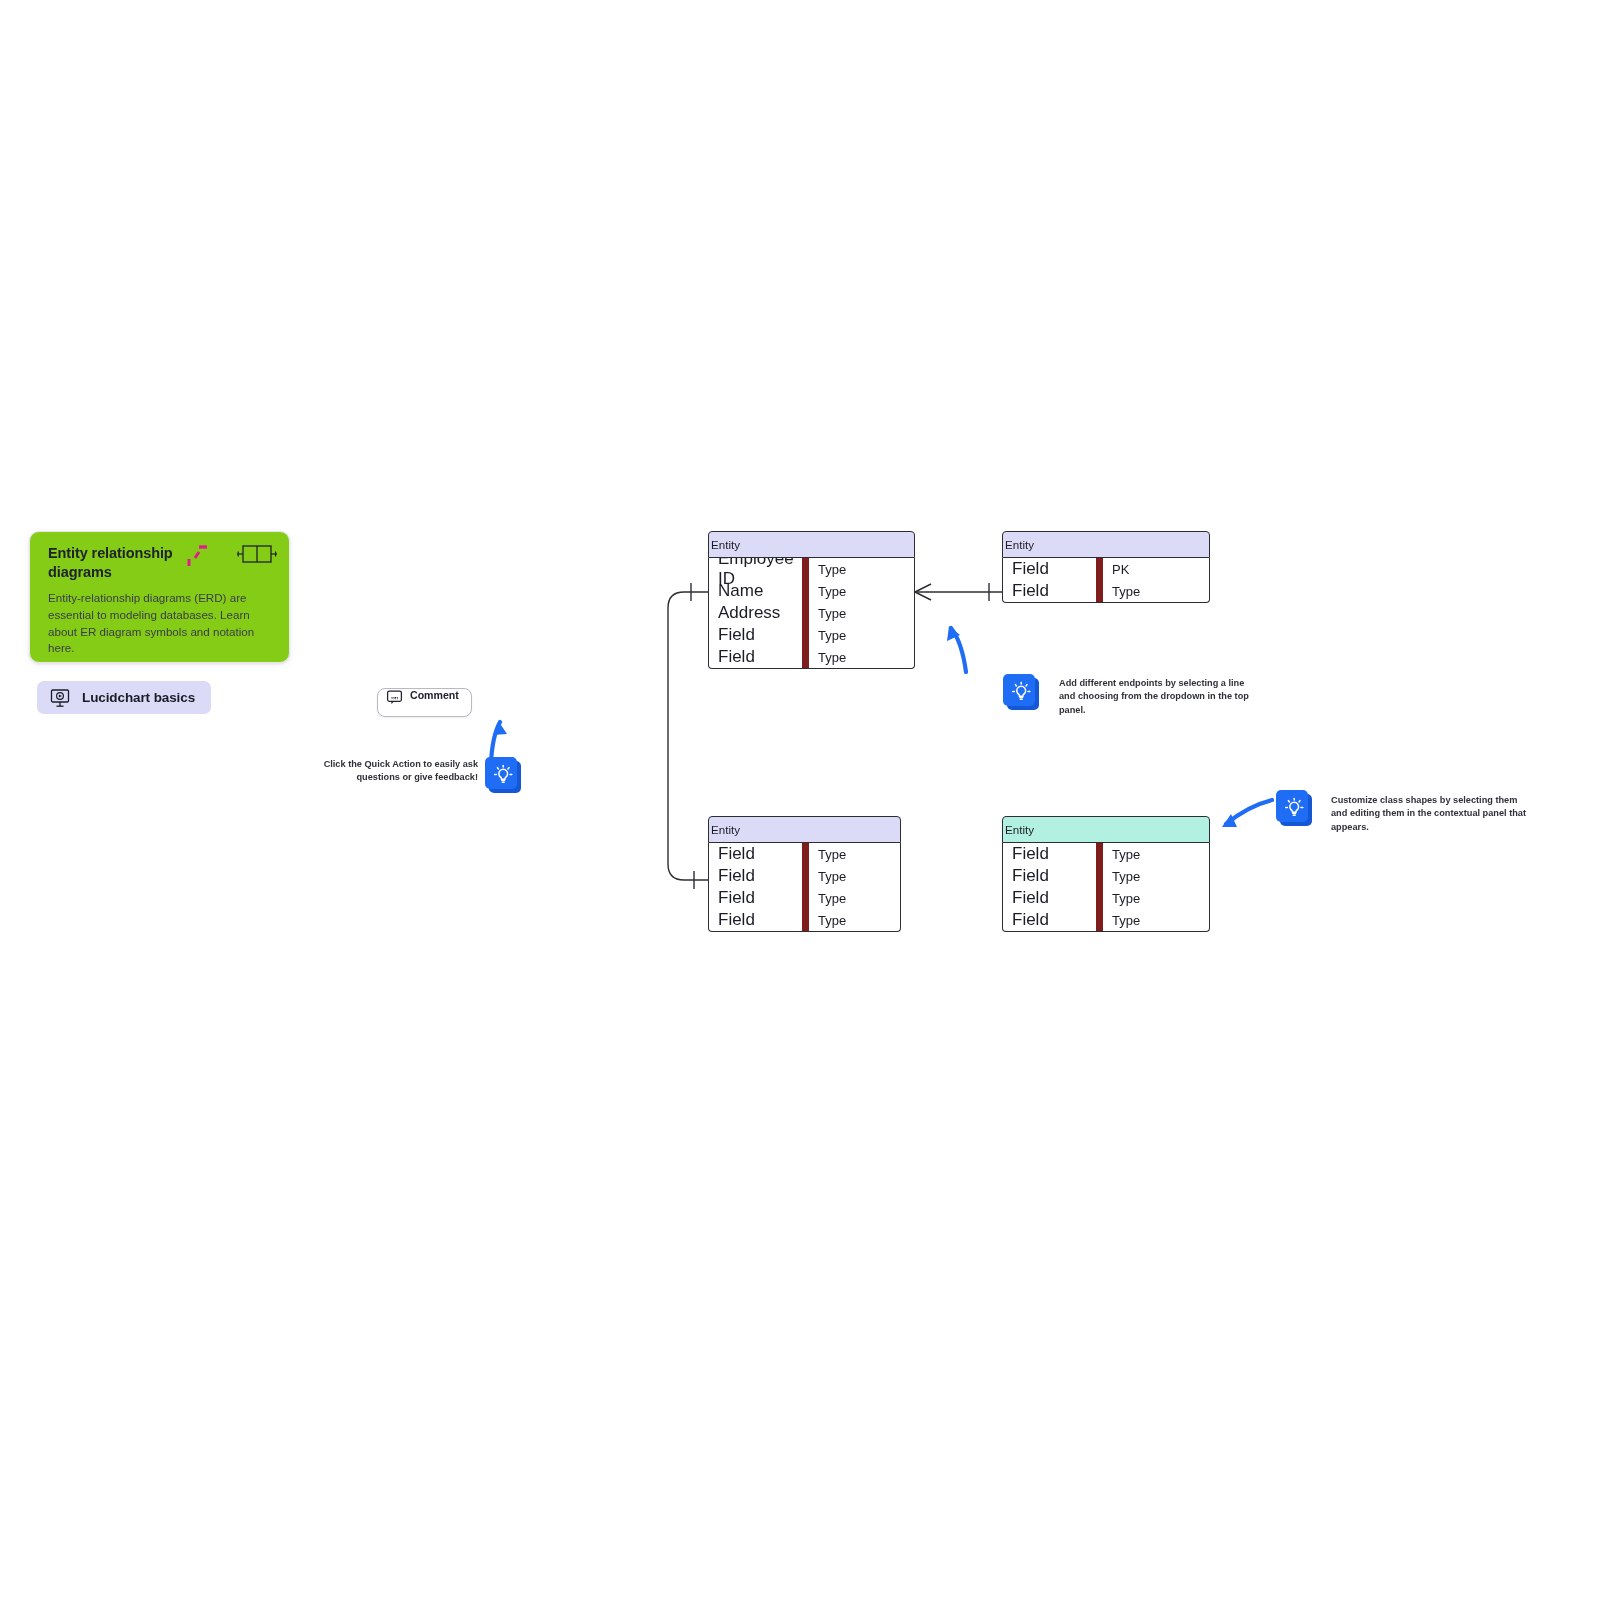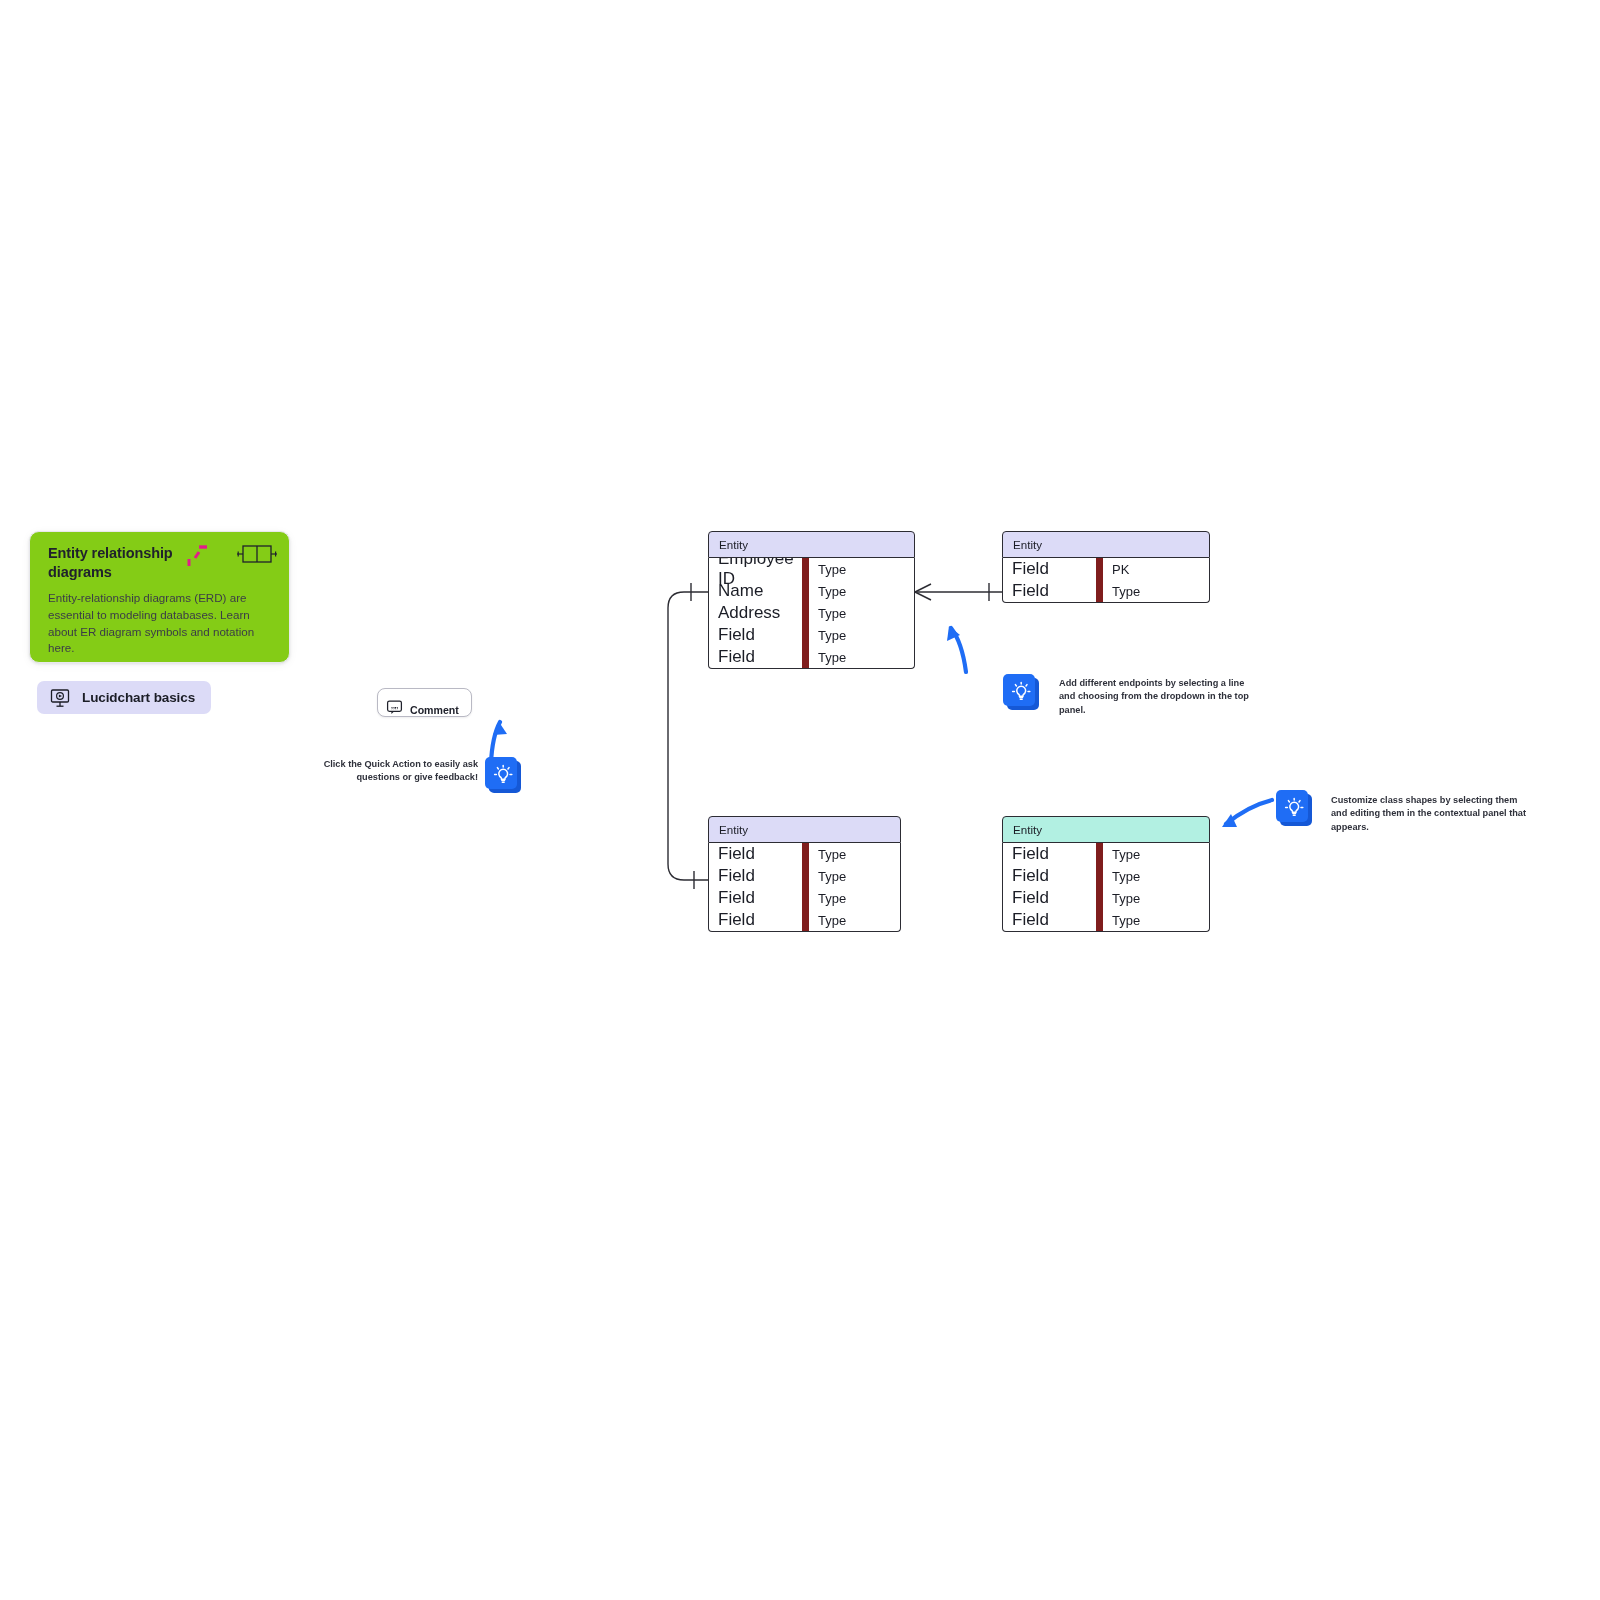--- a/index.html
+++ b/index.html
@@ -70,42 +70,42 @@
   .legend-dot { width: 23px; height: 23px; border-radius: 50%; border: 1px solid #b9b9c4; }
   .legend-label { font-size: 11.4px; color: #33353f; }
 
   
   .comment-btn {
     position: absolute; left: 377px; top: 688px;
     width: 95px; height: 29px;
     background: #fff;
     border: 1px solid #b9b9c4;
     border-radius: 8px;
-    display: flex; align-items: flex-end; gap: 7px;
+    display: flex; align-items: flex-start; gap: 7px;
     padding-left: 8px;
     box-shadow: 0 1px 2px rgba(20,20,40,.08);
   }
   .comment-btn .label { font-size: 10.6px; font-weight: bold; color: #20222c; }
 
   
   .callout { position: absolute; }
   .bulb-badge { position: absolute; width: 42px; height: 42px; }
   .callout-text {
     position: absolute;
     font-size: 9.2px; font-weight: bold; line-height: 1.45;
     color: #2f313b;
   }
   .callout-text.right-align { text-align: right; }
 
   
   .er-table { position: absolute; }
   .er-head {
     height: 27px;
     display: flex; align-items: center;
-    padding-left: 10px;
+    padding-left: 2px;
     font-size: 11.6px; color: #1b1d26;
     border: 1px solid #2c2c33;
     border-radius: 4px 4px 0 0;
   }
   .er-head.lav { background: #dcdbf7; }
   .er-head.teal { background: #b2f0e2; }
   .er-rows {
     border: 1px solid #2c2c33; border-top: none;
     border-radius: 0 0 4px 4px;
     background: #fff;

